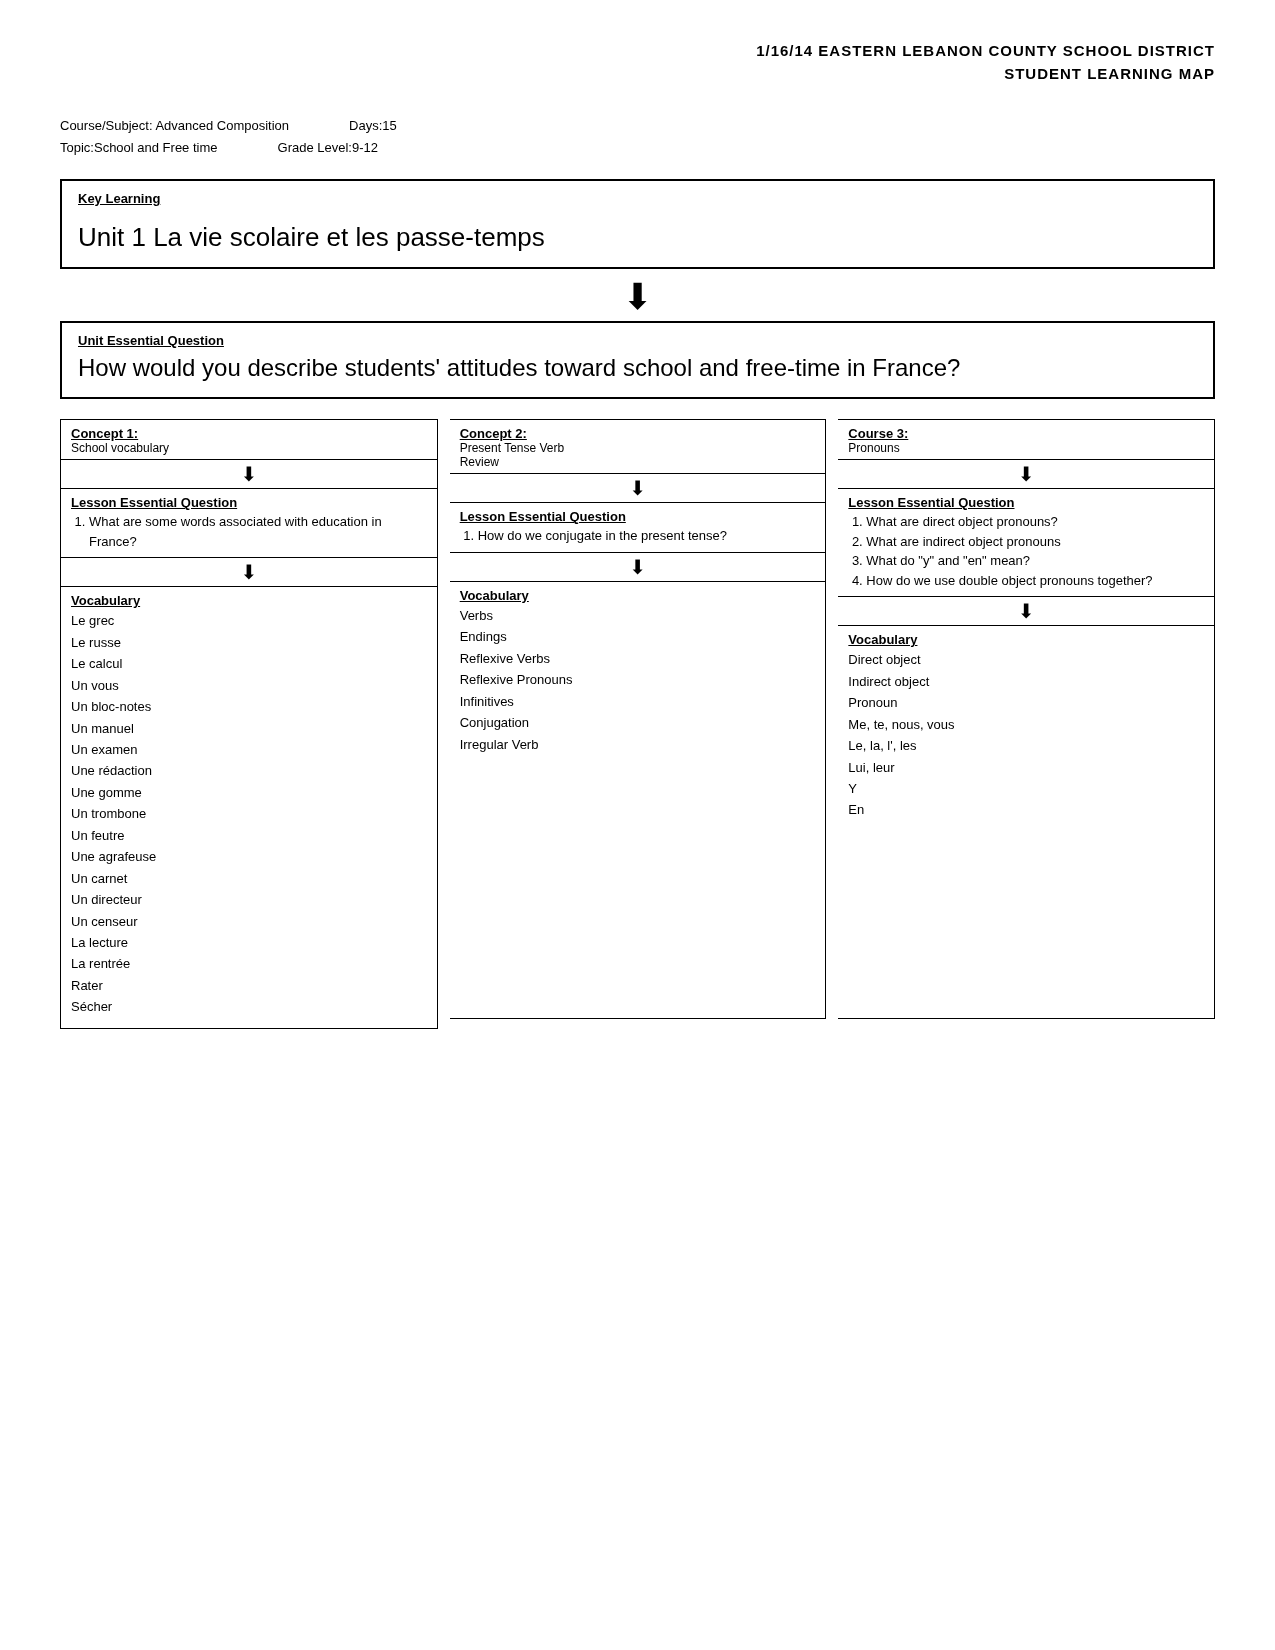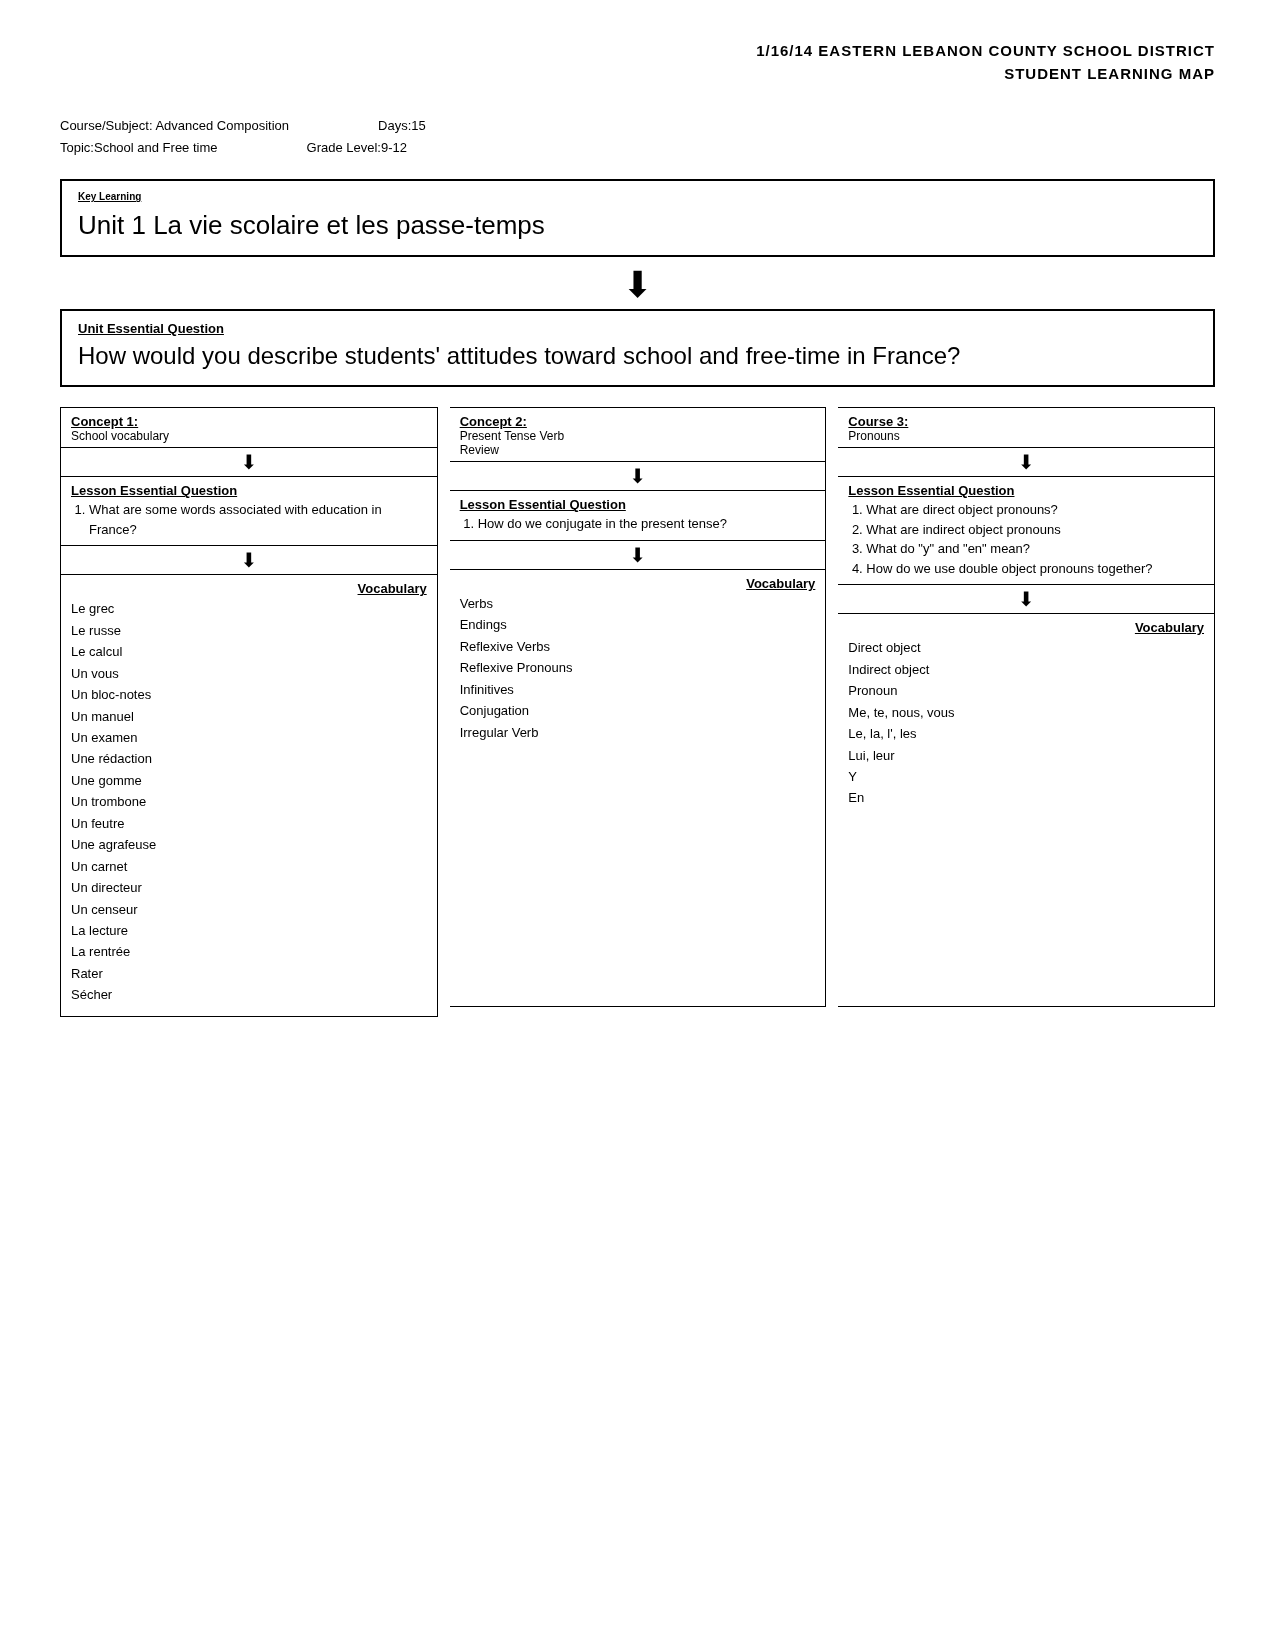--- a/index.html
+++ b/index.html
@@ -22,32 +22,32 @@
       letter-spacing: 1px;
       line-height: 1.5;
     }
     .meta-info {
       margin-bottom: 20px;
       font-size: 13px;
       line-height: 1.7;
     }
     .meta-row {
       display: flex;
-      gap: 89px;
+      gap: 60px;
     }
     .key-learning-box {
       border: 2px solid #000;
       padding: 10px 16px 14px 16px;
       margin-bottom: 10px;
     }
     .key-learning-box .kl-label {
       font-weight: bold;
       text-decoration: underline;
-      font-size: 10px;
-      margin-bottom: 8px;
+      font-size: 13px;
+      margin-bottom: 16px;
     }
     .key-learning-box .kl-title {
       font-size: 26px;
       font-weight: normal;
       border-bottom: none;
     }
     .arrow-down-lg {
       text-align: center;
       font-size: 36px;
       margin: 6px 0;
@@ -112,21 +112,20 @@
       margin-left: 18px;
       font-size: 13px;
       line-height: 1.5;
     }
     .vocab-section {
       padding: 6px 10px 10px 10px;
     }
     .vocab-section .section-label {
       font-weight: bold;
       margin-bottom: 2px;
-      text-align: right;
     }
     .vocab-section ul {
       list-style: none;
       font-size: 13px;
       line-height: 1.65;
     }
     .arrow-cell {
       text-align: center;
       padding: 2px 0;
       border-bottom: 1.5px solid #000;

